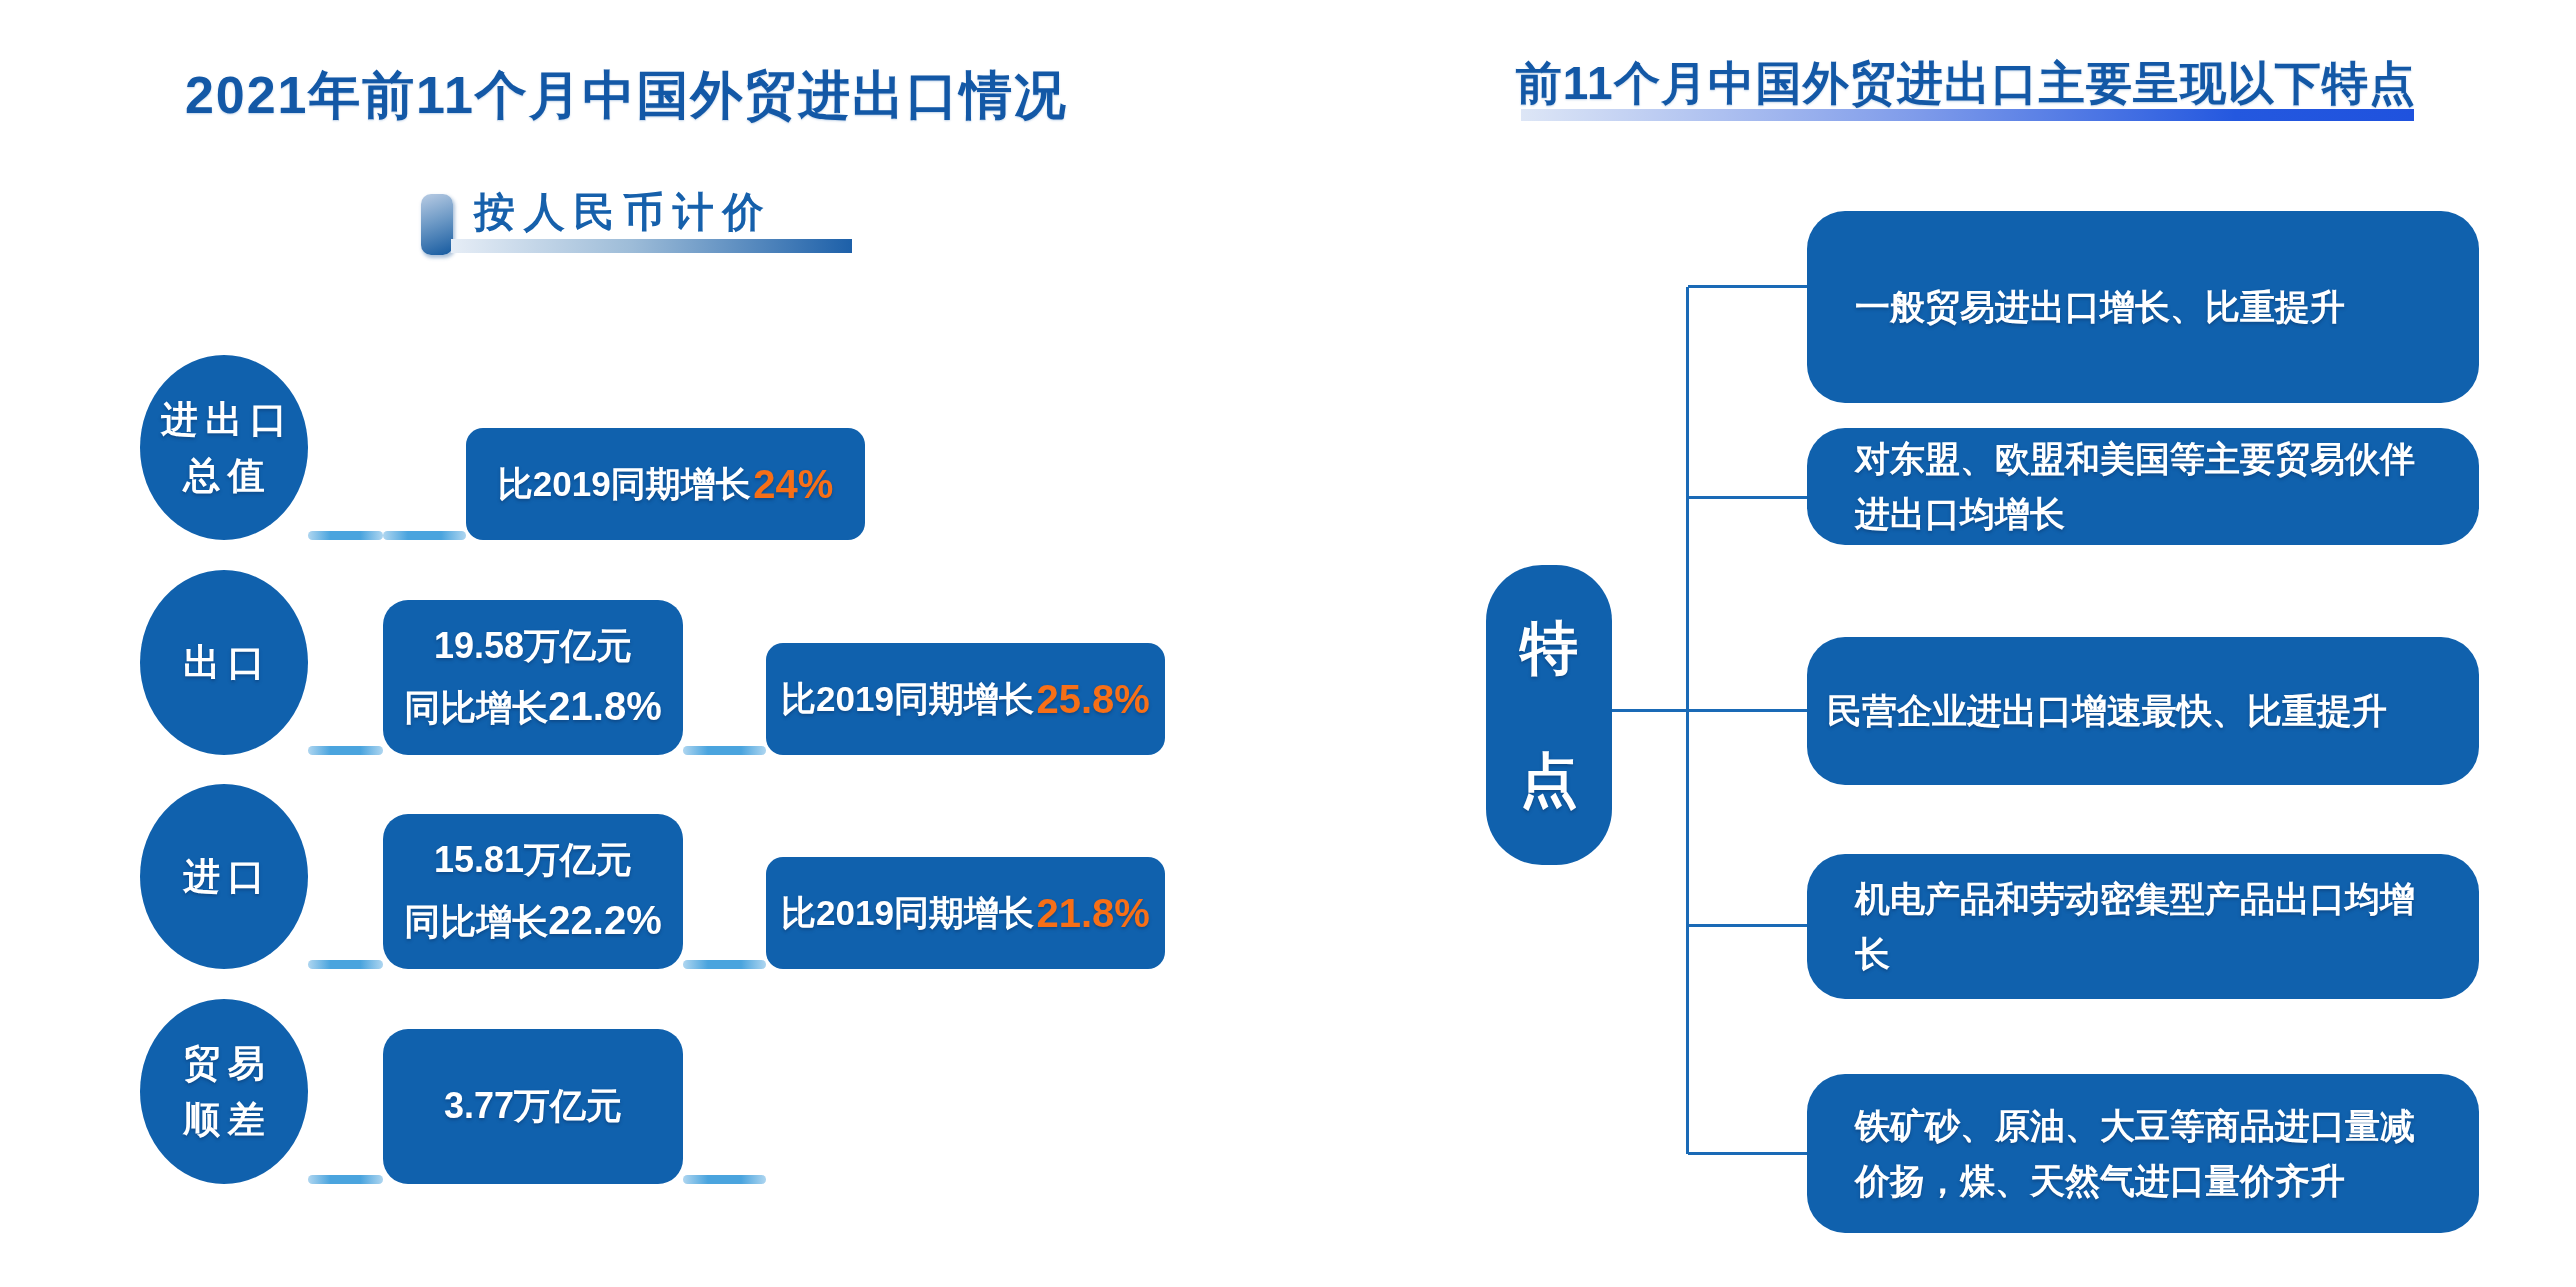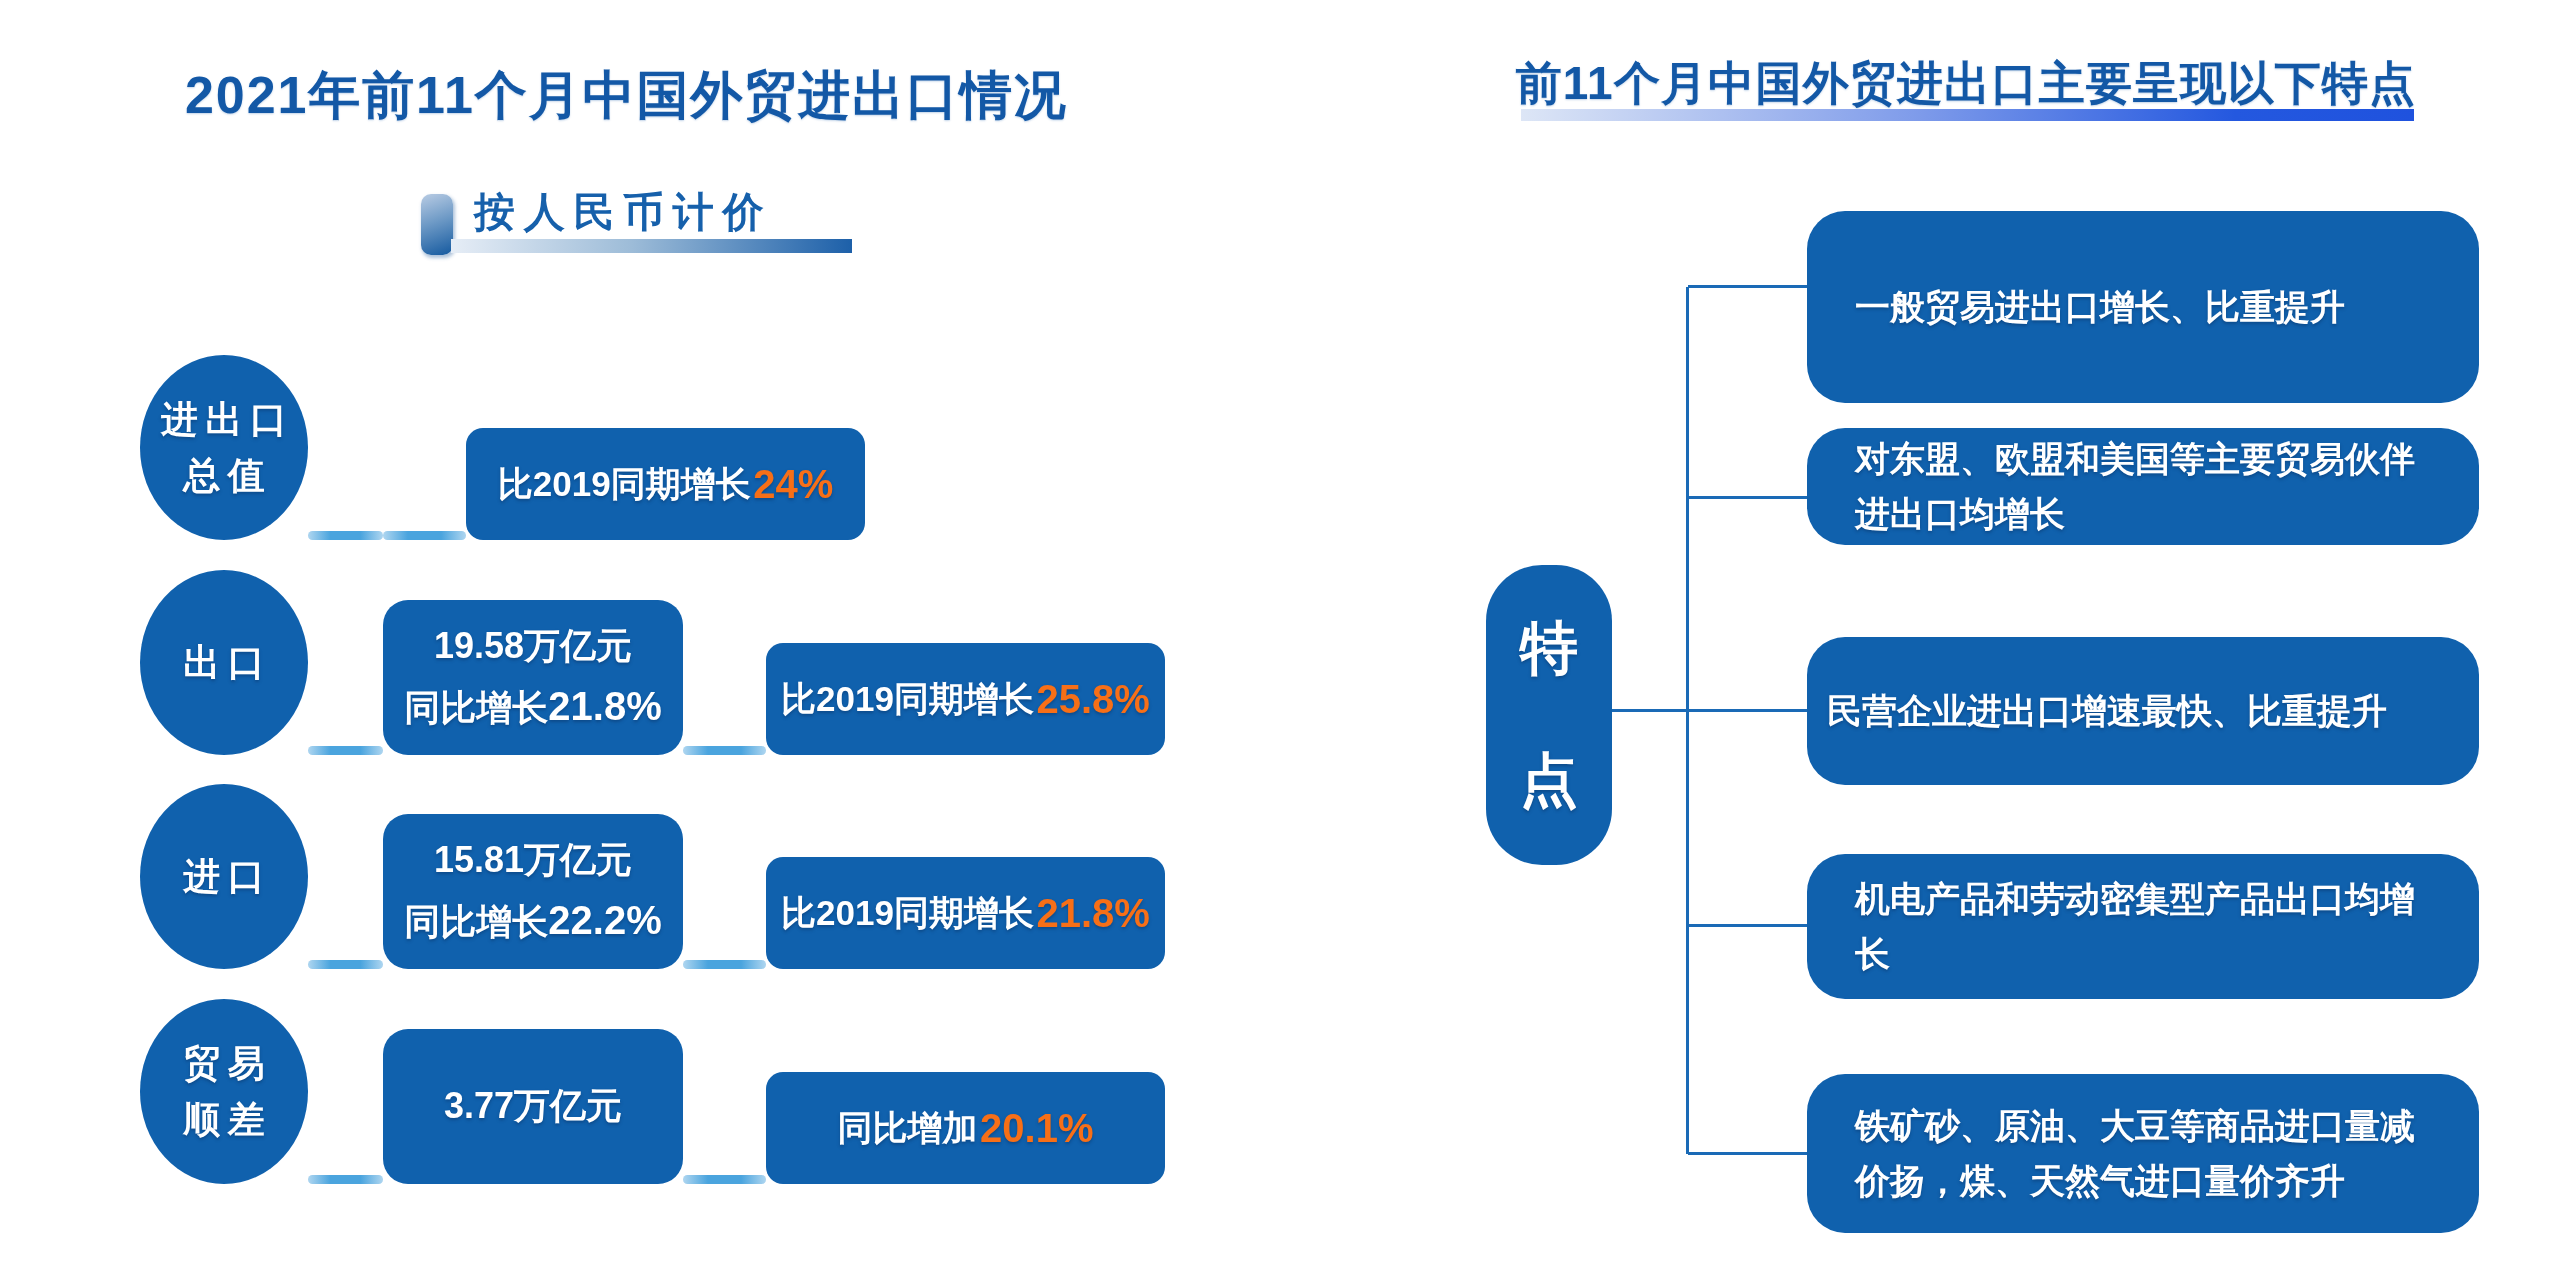--- a/index.html
+++ b/index.html
@@ -174,24 +174,20 @@
       <div class="circle">
         <div>贸易</div>
         <div>顺差</div>
       </div>
       <div class="hlink a"></div>
       <div class="value-box single">
         <div class="v1">3.77万亿元</div>
 
       </div>
       <div class="hlink b"></div>
-      <div class="compare-box">
-          <span>同比增加</span>
-          <span class="pct-orange">20.1%</span>
-        </div>
     </div>
   </div>
 
   <div>
     <h2 class="right-title">前11个月中国外贸进出口主要呈现以下特点</h2>
     <div class="right-underline"></div>
 
     <div class="feature-node">
       <span>特</span>
       <span>点</span>

